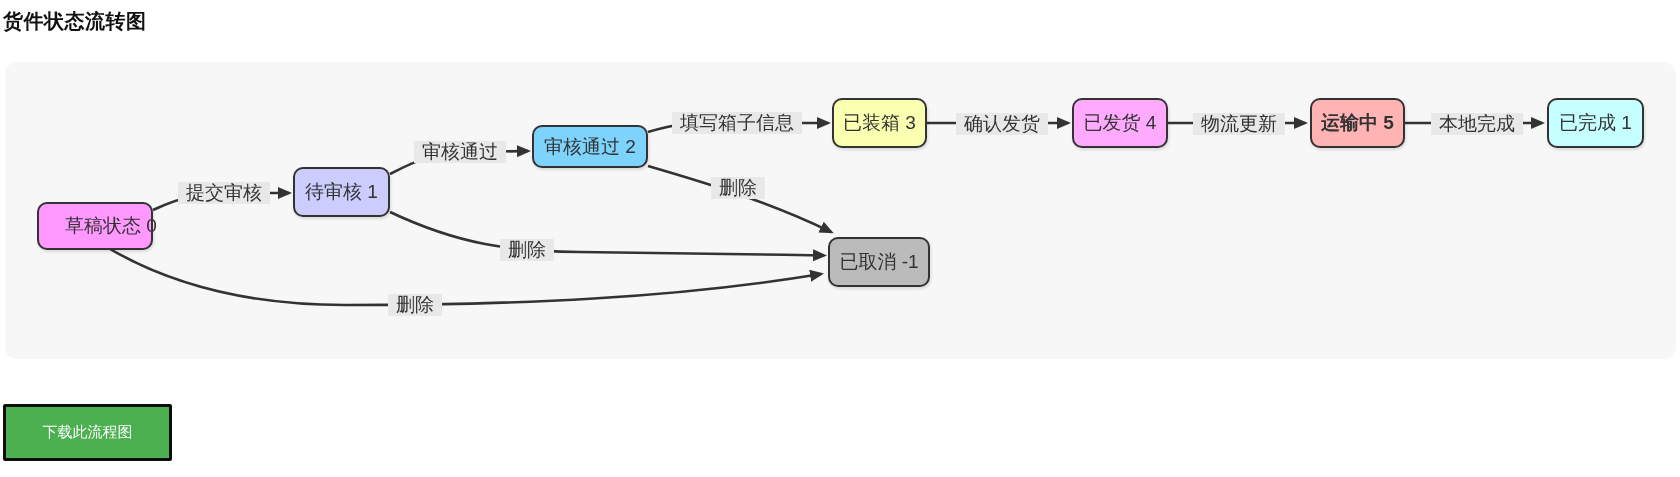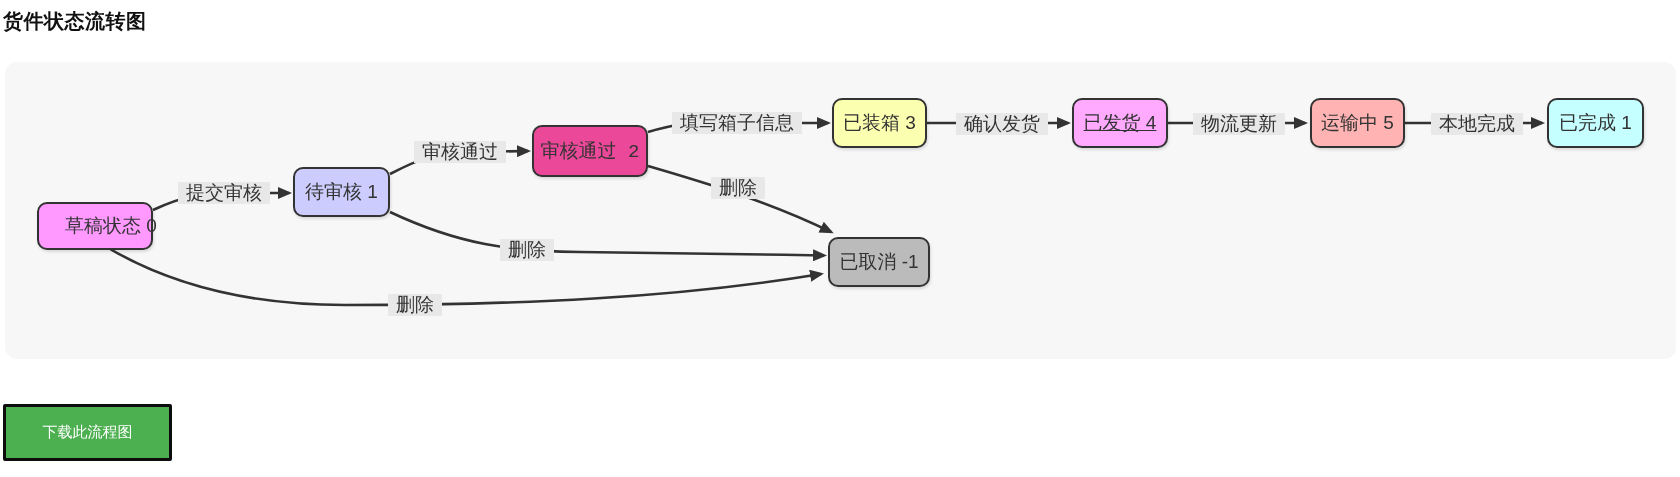--- a/index.html
+++ b/index.html
@@ -74,24 +74,24 @@
     <path class="edge" d="M 922,61 L 1063,61" marker-end="url(#arrow)" stroke="#333333"></path>
     <path class="edge" d="M 1163,61 L 1300,61" marker-end="url(#arrow)" stroke="#333333"></path>
     <path class="edge" d="M 1400,61 L 1537,61" marker-end="url(#arrow)" stroke="#333333"></path>
     <path class="edge" d="M 643,104 C 698,120 765,140 826,170" marker-end="url(#arrow)" stroke="#333333"></path>
     <path class="edge" d="M 385,150 C 455,183 505,189 575,190 C 680,191.5 745,192 819,193.5" marker-end="url(#arrow)" stroke="#333333"></path>
     <path class="edge" d="M 100,184 C 158,219 235,243 340,243 C 515,243 670,236 816,212" marker-end="url(#arrow)" stroke="#333333"></path>
   </svg>
 
   <div class="node" style="left: 32px; top: 140px; width: 116px; height: 48px; background: rgb(255, 153, 255); padding-left: 32px;">草稿状态 0</div>
   <div class="node" style="left: 288px; top: 105px; width: 97px; height: 50px; background: rgb(204, 204, 255);">待审核 1</div>
-  <div class="node" style="left: 527px; top: 63px; width: 116px; height: 52px; background: #ec4899; font-family: Liberation Mono, monospace;">审核通过 2</div>
+  <div class="node" style="left: 527px; top: 63px; width: 116px; height: 43px; background: #7dd3fc;">审核通过 2</div>
   <div class="node" style="left: 827px; top: 36px; width: 95px; height: 50px; background: rgb(251, 255, 176);">已装箱 3</div>
-  <div class="node" style="left: 1067px; top: 36px; width: 96px; height: 50px; background: rgb(255, 170, 255); text-decoration: underline;">已发货 4</div>
-  <div class="node" style="left: 1305px; top: 36px; width: 95px; height: 50px; background: rgb(255, 179, 179);">运输中 5</div>
+  <div class="node" style="left: 1067px; top: 36px; width: 96px; height: 50px; background: rgb(255, 170, 255);">已发货 4</div>
+  <div class="node" style="left: 1305px; top: 36px; width: 95px; height: 50px; background: rgb(255, 179, 179); font-weight: bold;">运输中 5</div>
   <div class="node" style="left: 1542px; top: 36px; width: 97px; height: 50px; background: rgb(197, 255, 255);">已完成 1</div>
   <div class="node" style="left: 823px; top: 175px; width: 102px; height: 50px; background: rgb(187, 187, 187);">已取消 -1</div>
 
   <div class="edge-label" style="left: 219px; top: 131px; background: rgb(232, 232, 232);">提交审核</div>
   <div class="edge-label" style="left: 455px; top: 90px; background: rgb(232, 232, 232);">审核通过</div>
   <div class="edge-label" style="left: 732px; top: 61px; background: rgb(232, 232, 232);">填写箱子信息</div>
   <div class="edge-label" style="left: 997px; top: 62px; background: rgb(232, 232, 232);">确认发货</div>
   <div class="edge-label" style="left: 1234px; top: 62px; background: rgb(232, 232, 232);">物流更新</div>
   <div class="edge-label" style="left: 1472px; top: 62px; background: rgb(232, 232, 232);">本地完成</div>
   <div class="edge-label" style="left: 733px; top: 126px; background: rgb(232, 232, 232);">删除</div>

